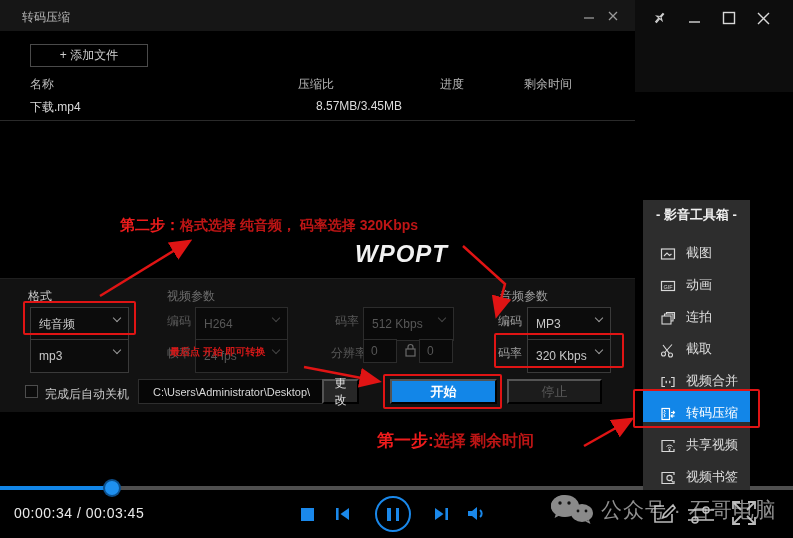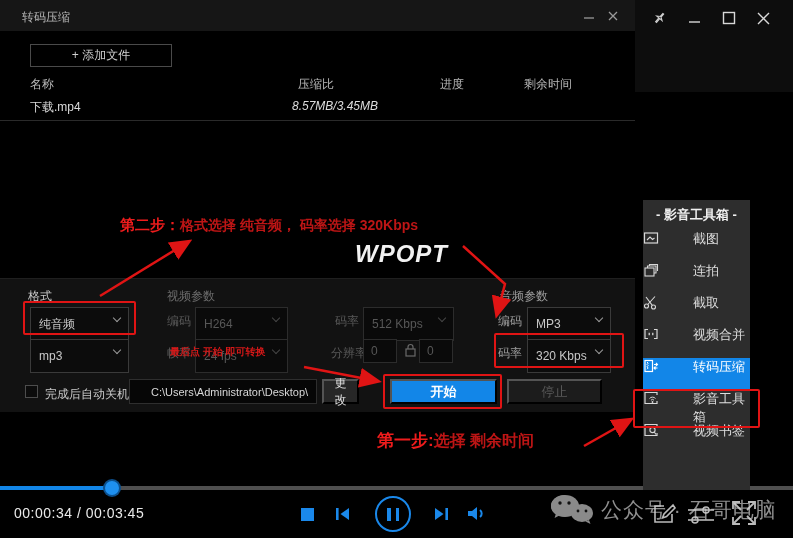--- a/index.html
+++ b/index.html
@@ -8,53 +8,53 @@
 
   
   .outer-top{position:absolute;left:635px;top:0;width:158px;height:92px;background:#0d0d0d;}
   .win-btn{position:absolute;top:8px;width:20px;height:20px;display:flex;align-items:center;justify-content:center;cursor:default;}
 
   
   .dlg-titlebar{position:absolute;left:0;top:0;width:635px;height:31px;background:#161616;}
   .dlg-title{position:absolute;left:22px;top:9px;font-size:12px;color:#b5b5b5;}
   .dlg-btn{position:absolute;top:7px;width:18px;height:18px;display:flex;align-items:center;justify-content:center;color:#9a9a9a;}
 
-  .addfile-btn{position:absolute;left:30px;top:44px;width:142px;height:23px;border:1px solid #4a4a4a;color:#cfcfcf;font-size:12px;display:flex;align-items:center;justify-content:center;background:transparent;}
+  .addfile-btn{position:absolute;left:30px;top:44px;width:118px;height:23px;border:1px solid #4a4a4a;color:#cfcfcf;font-size:12px;display:flex;align-items:center;justify-content:center;background:transparent;}
   .th{position:absolute;top:76px;font-size:12px;color:#b8b8b8;}
   .td{position:absolute;top:99px;font-size:12px;color:#dcdcdc;}
   .sep{position:absolute;left:0;top:120px;width:635px;height:1px;background:#2a2a2a;}
 
   
   .panel{position:absolute;left:0;top:278px;width:635px;height:134px;background:#121212;border-top:1px solid #1f1f1f;}
   .lbl{position:absolute;font-size:12px;color:#c8c8c8;}
   .lbl-dim{position:absolute;font-size:12px;color:#6b6b6b;}
   .lbl-dis{position:absolute;font-size:12px;color:#585858;}
   .dd{position:absolute;height:24px;background:#0c0c0c;border:1px solid #3a3a3a;display:flex;align-items:center;padding:16px 8px;font-size:12px;color:#c8c8c8;}
   .dd .chev{position:absolute;right:8px;top:7px;width:6px;height:6px;border-right:1.5px solid #9a9a9a;border-bottom:1.5px solid #9a9a9a;transform:rotate(45deg);}
   .dd.dis{border-color:#2c2c2c;color:#575757;background:#0a0a0a;}
   .dd.dis .chev{border-color:#454545;}
   .numbox{position:absolute;width:34px;height:24px;background:#0a0a0a;border:1px solid #2c2c2c;color:#575757;font-size:12px;display:flex;align-items:center;padding-left:7px;}
   .checkbox{position:absolute;left:25px;top:385px;width:13px;height:13px;border:1px solid #4d4d4d;background:#0c0c0c;}
-  .pathbox{position:absolute;left:129px;top:379px;width:188px;height:25px;background:#060606;border:1px solid #2e2e2e;color:#d8d8d8;font-size:11px;display:flex;align-items:center;padding-left:21px;white-space:nowrap;overflow:hidden;}
+  .pathbox{position:absolute;left:138px;top:379px;width:188px;height:25px;background:#060606;border:1px solid #2e2e2e;color:#d8d8d8;font-size:11px;display:flex;align-items:center;padding-left:14px;white-space:nowrap;overflow:hidden;}
   .btn-change{position:absolute;left:322px;top:379px;width:37px;height:25px;background:#272727;color:#e2e2e2;font-size:12px;display:flex;align-items:center;justify-content:center;}
   .btn-start{position:absolute;left:390px;top:379px;width:107px;height:25px;background:#1286e8;color:#fff;font-size:13px;font-weight:bold;display:flex;align-items:center;justify-content:center;}
   .btn-stop{position:absolute;left:507px;top:379px;width:95px;height:25px;background:#1c1c1c;color:#5a5a5a;font-size:13px;display:flex;align-items:center;justify-content:center;}
 
   
   .red-rect{position:absolute;border:2px solid #e01414;border-radius:2px;z-index:11;pointer-events:none;}
   .ann{position:absolute;z-index:11;white-space:nowrap;}
   .ann .pfx{font-weight:bold;color:#ee1c1c;}
   .ann .txt{font-weight:bold;color:#bd1515;}
   svg.arrows{position:absolute;left:0;top:0;z-index:10;pointer-events:none;}
   .watermark{position:absolute;left:355px;top:240px;font-size:24px;font-style:italic;font-weight:bold;color:#f2f2f2;letter-spacing:1px;z-index:4;}
 
   
   .toolbox{position:absolute;left:643px;top:200px;width:107px;height:290px;background:#2d2d2d;z-index:5;}
   .toolbox-title{height:30px;display:flex;align-items:center;justify-content:center;font-size:13px;font-weight:bold;color:#f0f0f0;}
-  .tb-item{height:32px;display:flex;align-items:flex-start;padding-left:0;color:#dedede;font-size:13px;cursor:default;gap:24px;}
+  .tb-item{height:32px;display:flex;align-items:flex-end;padding-left:17px;color:#dedede;font-size:13px;cursor:default;}
   .tb-item .ticon{width:16px;height:16px;margin-right:10px;flex:0 0 16px;display:flex;align-items:center;justify-content:center;}
   .tb-item.active{background:#1286e8;color:#fff;}
 
   
   .progress-track{position:absolute;left:0;top:486px;width:793px;height:4px;background:#4f4f4f;z-index:3;}
   .progress-fill{position:absolute;left:0;top:0;height:4px;background:#1286e8;}
   .progress-handle{position:absolute;top:481px;width:14px;height:14px;border-radius:50%;background:#1e90f0;box-shadow:0 0 0 2px #0c4f8c;z-index:4;}
   .time{position:absolute;left:14px;top:505px;font-size:14px;color:#eaeaea;letter-spacing:0.5px;}
   .pc{position:absolute;z-index:4;display:flex;align-items:center;justify-content:center;}
   .stop-sq{left:301px;top:508px;width:13px;height:13px;background:#1a88ea;}
@@ -105,21 +105,21 @@
         </svg>
     </div>
   </div>
 
   <button class="addfile-btn">+ 添加文件</button>
   <div class="th" style="left:30px;">名称</div>
   <div class="th" style="left:298px;">压缩比</div>
   <div class="th" style="left:440px;">进度</div>
   <div class="th" style="left:524px;">剩余时间</div>
   <div class="td" style="left:30px;">下载.mp4</div>
-  <div class="td" style="left:292px;font-style:italic;">8.57MB/3.45MB</div>
+  <div class="td" style="left:316px;">8.57MB/3.45MB</div>
   <div class="sep"></div>
 
   <div class="panel"></div>
 
   <div class="lbl" style="left:28px;top:288px;">格式</div>
   <div class="dd" style="left:30px;top:307px;width:99px;">
     <span>纯音频</span>
       <span class="chev"></span>
   </div>
   <div class="dd" style="left:30px;top:339px;width:99px;">
@@ -179,20 +179,29 @@
           <svg width="16" height="16" viewBox="0 0 16 16">
             <rect x="1.5" y="3" width="13" height="10" fill="none" stroke="#d8d8d8" stroke-width="1.2"></rect>
             <path d="M4 10 L7 7 L9.5 9.5 L11.5 8" fill="none" stroke="#d8d8d8" stroke-width="1.1"></path>
           </svg>
         </span>
       <span>截图</span>
     </div>
     <div class="tb-item">
       <span class="ticon">
           <svg width="16" height="16" viewBox="0 0 16 16">
+            <rect x="1.5" y="3.5" width="13" height="9" fill="none" stroke="#d8d8d8" stroke-width="1.2"></rect>
+            <text x="8" y="10.5" font-size="5.5" fill="#d8d8d8" text-anchor="middle" font-family="sans-serif">GIF</text>
+          </svg>
+        </span>
+      <span>动画</span>
+    </div>
+    <div class="tb-item">
+      <span class="ticon">
+          <svg width="16" height="16" viewBox="0 0 16 16">
             <rect x="2" y="6" width="9" height="8" fill="none" stroke="#d8d8d8" stroke-width="1.1"></rect>
             <path d="M4.5 6 V4 H13 V11 H11" fill="none" stroke="#d8d8d8" stroke-width="1.1"></path>
             <path d="M6.5 4 V2.5 H14.5 V9" fill="none" stroke="#d8d8d8" stroke-width="1.1"></path>
           </svg>
         </span>
       <span>连拍</span>
     </div>
     <div class="tb-item">
       <span class="ticon">
           <svg width="16" height="16" viewBox="0 0 16 16">
@@ -223,21 +232,21 @@
       <span>转码压缩</span>
     </div>
     <div class="tb-item">
       <span class="ticon">
           <svg width="16" height="16" viewBox="0 0 16 16">
             <path d="M14 5 V2.5 H2 V13.5 H14 V11" fill="none" stroke="#d8d8d8" stroke-width="1.2"></path>
             <path d="M6.5 8.5 a4 4 0 0 1 6 0 M8 10.2 a2 2 0 0 1 3 0" fill="none" stroke="#d8d8d8" stroke-width="1"></path>
             <circle cx="9.5" cy="12" r="0.9" fill="#d8d8d8"></circle>
           </svg>
         </span>
-      <span>影音工具箱</span>
+      <span>共享视频</span>
     </div>
     <div class="tb-item">
       <span class="ticon">
           <svg width="16" height="16" viewBox="0 0 16 16">
             <path d="M14 5 V2.5 H2 V13.5 H14 V11" fill="none" stroke="#d8d8d8" stroke-width="1.2"></path>
             <circle cx="9.5" cy="8" r="2.6" fill="none" stroke="#d8d8d8" stroke-width="1.1"></circle>
             <path d="M11.3 10 L13 12.5" stroke="#d8d8d8" stroke-width="1.1"></path>
           </svg>
         </span>
       <span>视频书签</span>

